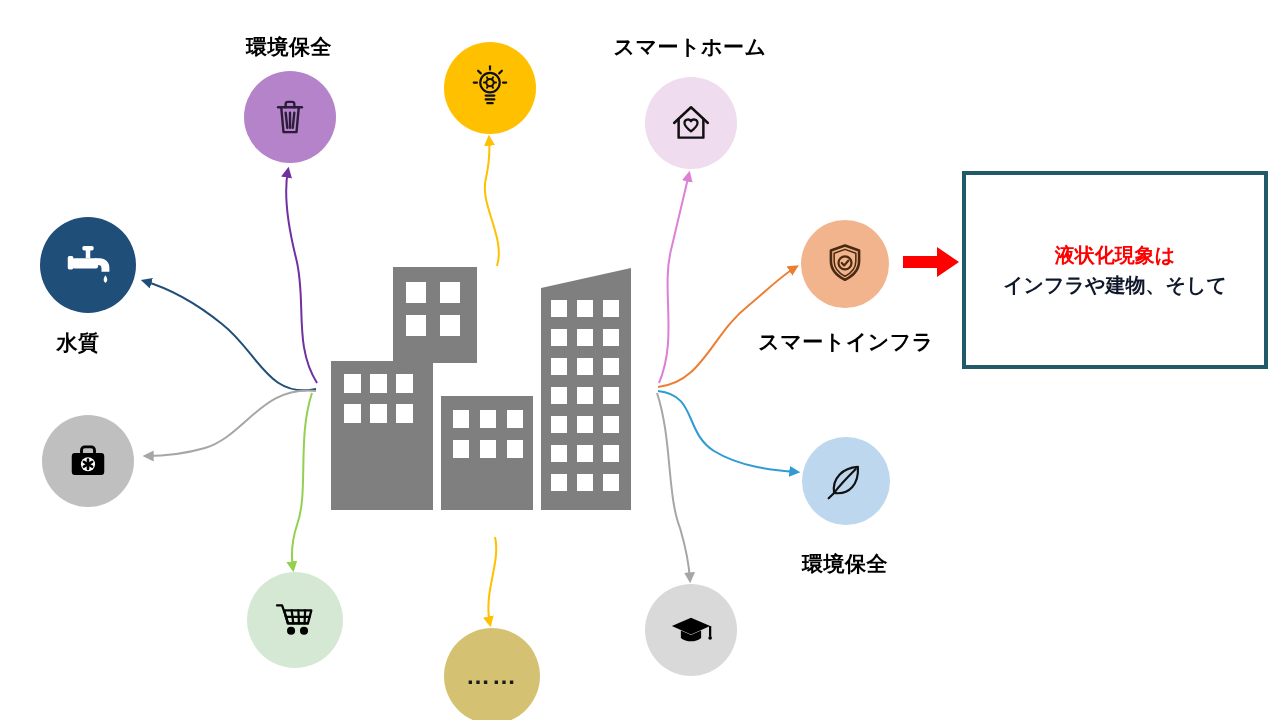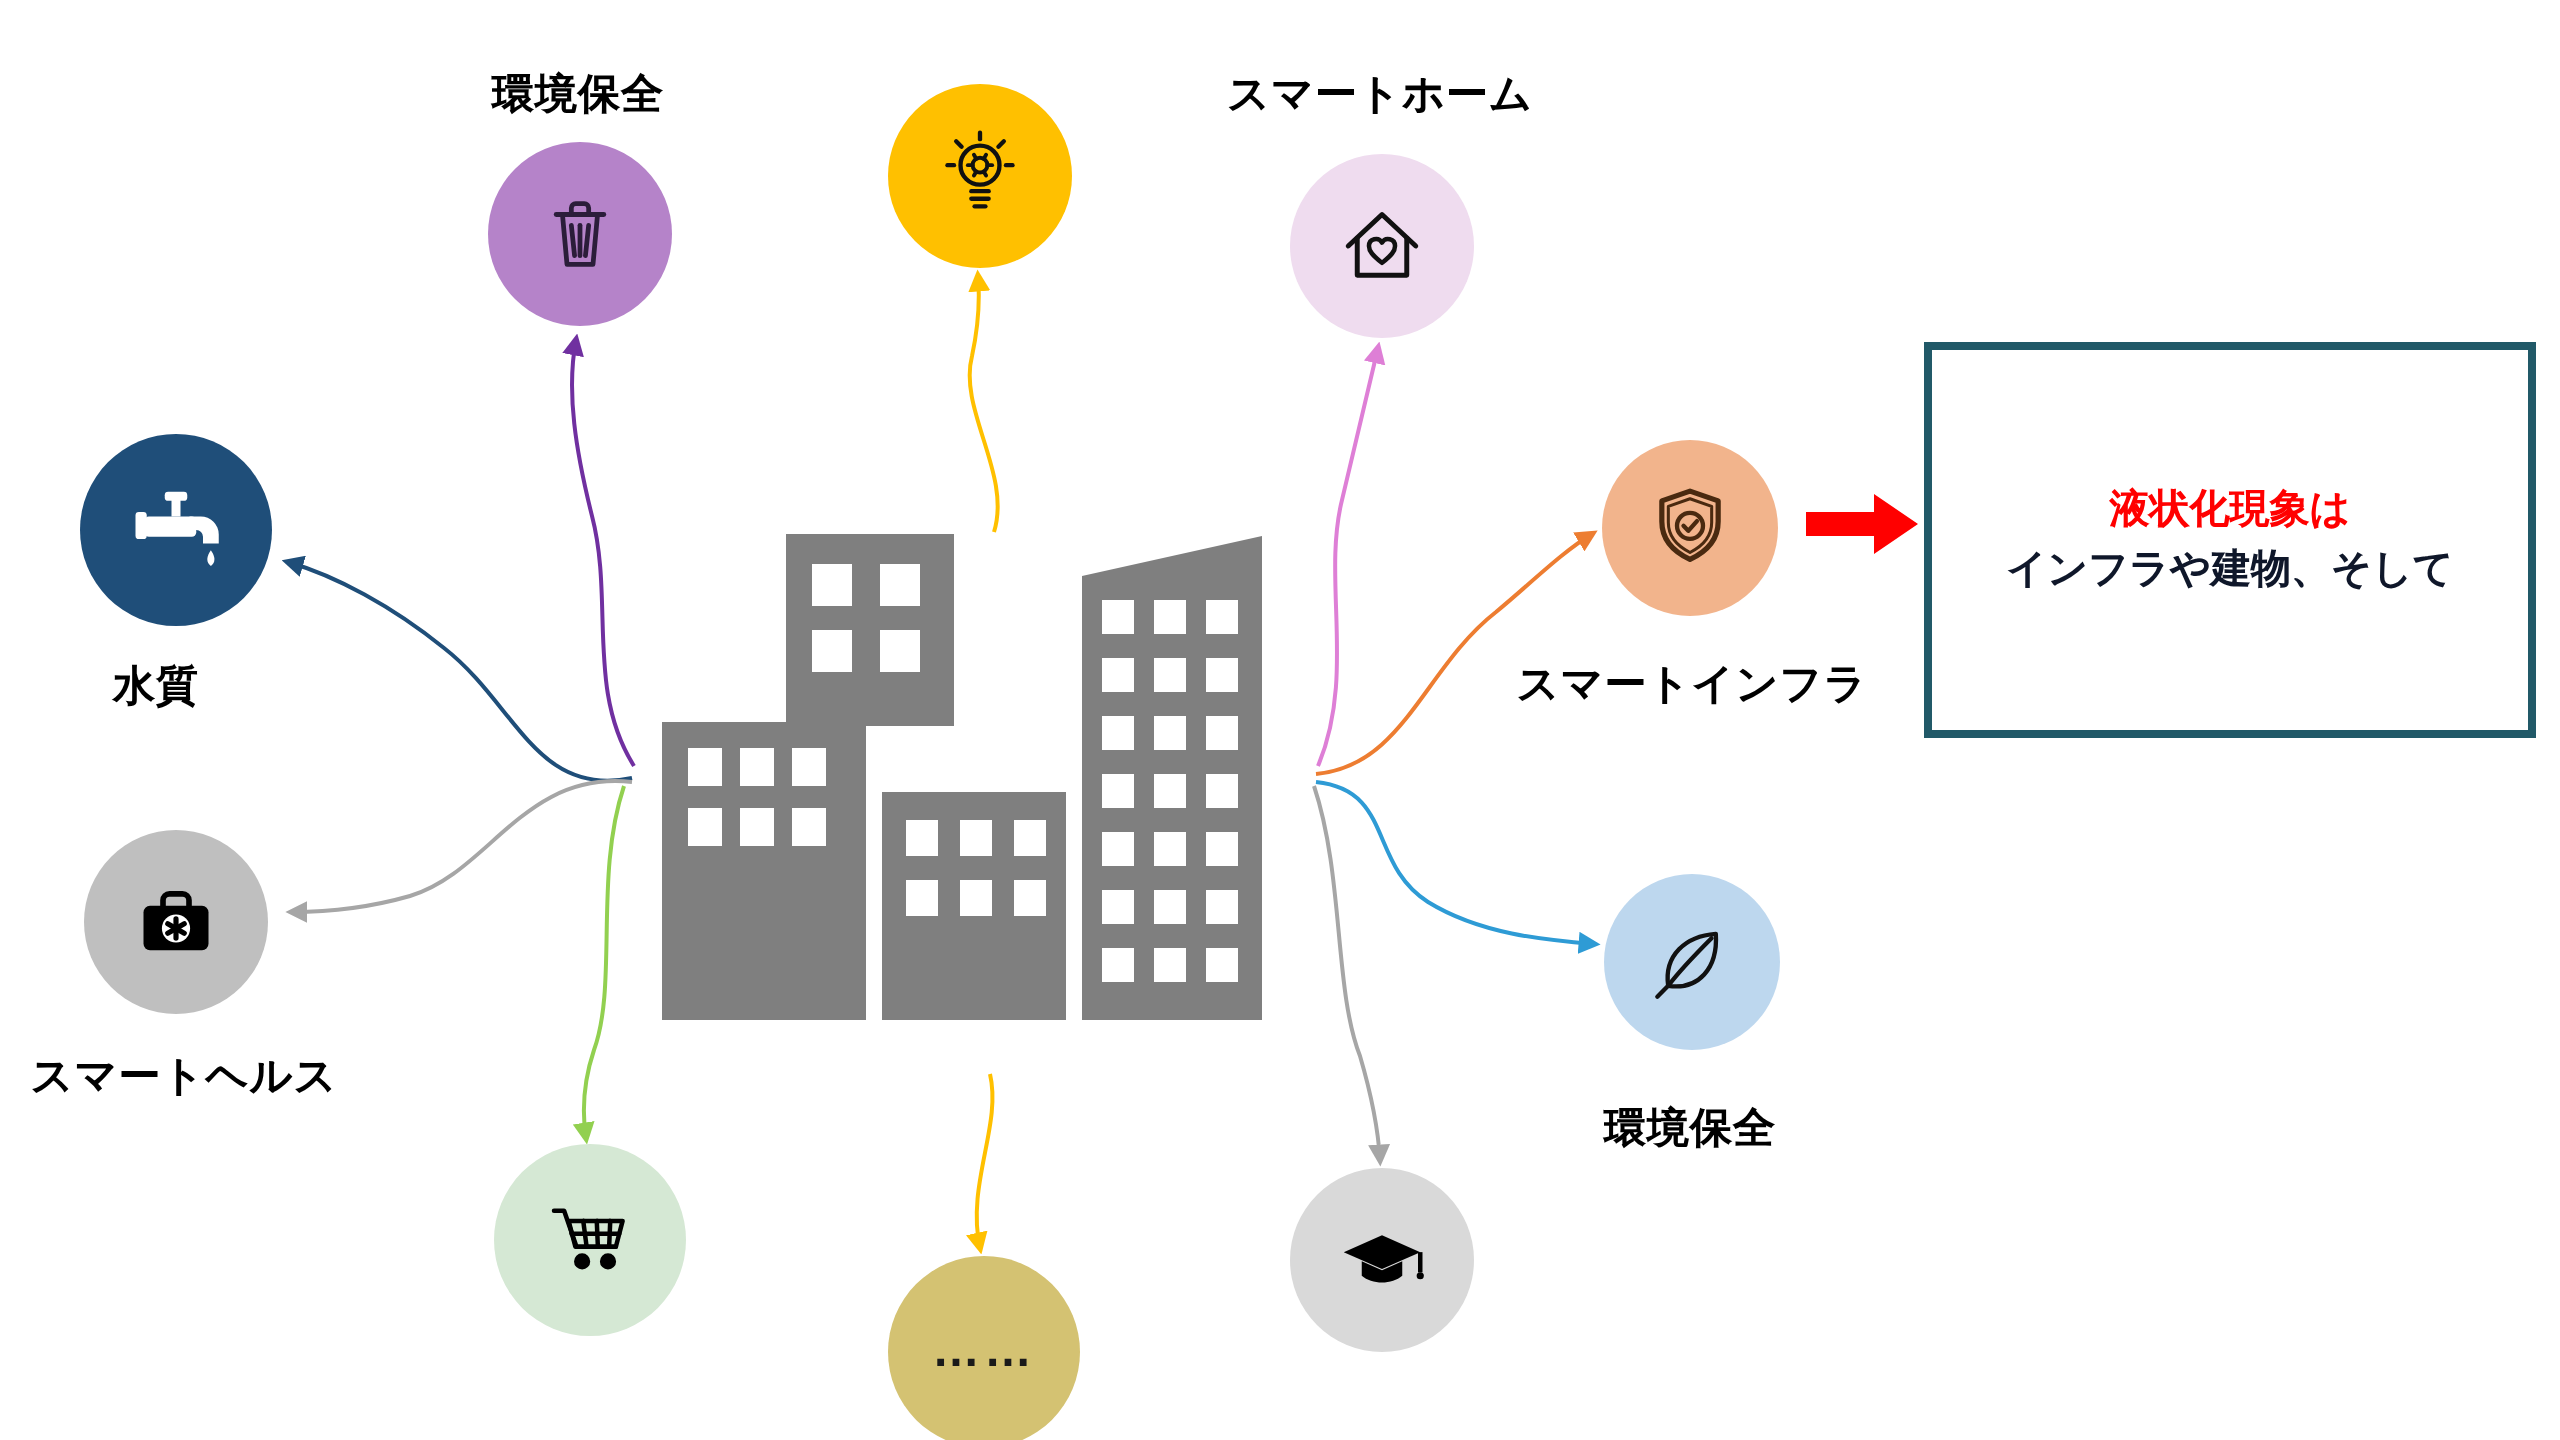--- a/index.html
+++ b/index.html
@@ -233,21 +233,20 @@
     <svg width="52" height="52" viewBox="0 0 48 48" fill="none" stroke="#111111" stroke-width="2" stroke-linecap="round" stroke-linejoin="round">
       <path d="M35 11 C 21 12, 11 21, 13 35 C 27 37, 36 27, 35 11 z"></path>
       <path d="M13 35 C 19 27, 26 20, 33 13"></path>
       <path d="M8 40 L13 35"></path>
     </svg>
   </div>
 
   <div class="node-label" style="left:289px; top:33px;">環境保全</div>
   <div class="node-label" style="left:690px; top:33px;">スマートホーム</div>
   <div class="node-label" style="left:78px;  top:329px;">水質</div>
-  <div class="node-label" style="left:92px;  top:524px;">スマートヘルス</div>
   <div class="node-label" style="left:697px; top:689px;margin-top:29px;">教育</div>
   <div class="node-label" style="left:846px; top:328px;">スマートインフラ</div>
   <div class="node-label" style="left:845px; top:550px;">環境保全</div>
 
   <div class="callout" style="border-color: rgb(33, 89, 104);">
     <div style="color: rgb(255, 0, 0);">液状化現象は</div>
     <div style="color: #0f172a;">インフラや建物、そして</div>
   </div>
 
 </div>

